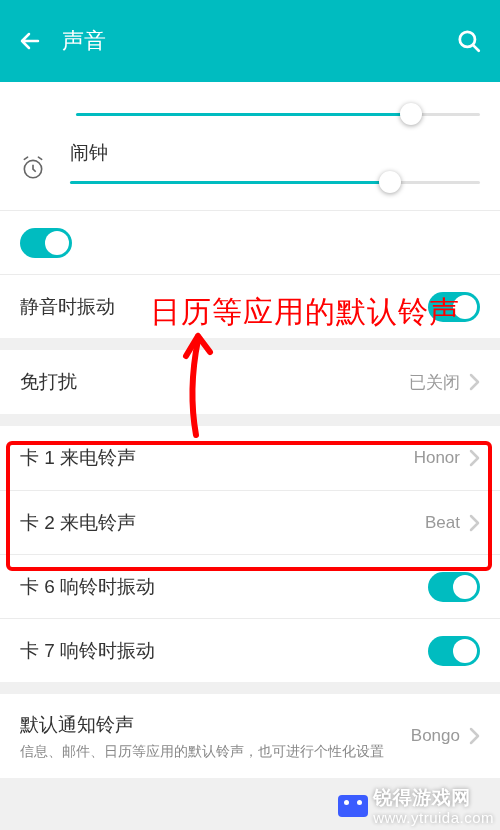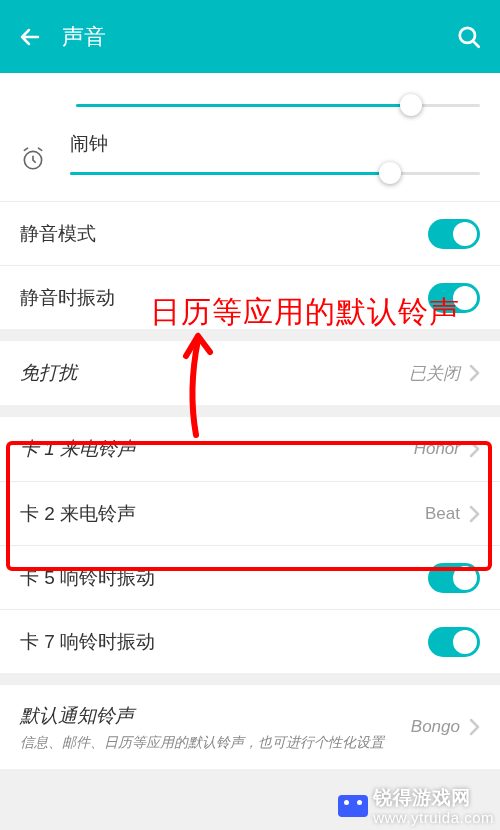--- a/index.html
+++ b/index.html
@@ -1,39 +1,39 @@
 <!DOCTYPE html>
 <html><head>
 <meta charset="utf-8">
 <style>
   * { box-sizing: border-box; margin: 0; padding: 0; font-family: -apple-system, "Helvetica Neue", Arial, "PingFang SC", "Microsoft YaHei", sans-serif; }
   body { width: 500px; height: 830px; background: #f0f0f0; overflow: hidden; position: relative; }
   
-  .header { height: 73px; background: #00bcc0; display: flex; align-items: center; color: #fff; padding: 0 18px; }
+  .header { height: 82px; background: #00bcc0; display: flex; align-items: center; color: #fff; padding: 0 18px; }
   .header .back { width: 24px; height: 24px; stroke: #fff; stroke-width: 2.5; }
   .header .title { font-size: 22px; font-weight: 400; margin-left: 20px; flex: 1; }
   .header .search { width: 26px; height: 26px; stroke: #fff; stroke-width: 2.5; }
   .section { background: #fff; }
   .gap { height: 12px; background: #f0f0f0; }
   
   .slider-area { padding: 18px 20px 14px 20px; }
   .slider-row { display: flex; align-items: center; }
   .slider-row:first-child { margin-bottom: 12px; }
   .slider-icon { width: 26px; height: 26px; stroke: #666; fill: none; stroke-width: 1.5; margin-right: 24px; flex-shrink: 0;}
   .slider-label { font-size: 19px; color: #333; margin-bottom: 2px; }
   .slider-col { flex: 1; }
   .slider-indent { margin-left: 56px; }
   
   .slider { position: relative; height: 28px; display: flex; align-items: center;}
   .slider .track { height: 3px; width: 100%; background: #e0e0e0; border-radius: 2px; position: relative;}
   .slider .fill { position: absolute; top: 0; left: 0; height: 100%; background: #00bcc0; border-radius: 2px;}
   .slider .thumb { position: absolute; width: 22px; height: 22px; background: #fff; border-radius: 50%; box-shadow: 0 1px 5px rgba(0,0,0,0.35); top: 50%; transform: translate(-50%,-50%);}
   
   .item { height: 64px; padding: 0 20px; display: flex; align-items: center; border-top: 1px solid #ebebeb;}
-  .item:first-child { border-top: none; font-style: italic; }
+  .item:first-child { border-top: none; }
   .item .label { font-size: 19px; color: #333; flex: 1; }
   .item .sub { font-size: 14px; color: #888; line-height: 1.35; margin-top: 4px;}
   .item .col { flex: 1; display: flex; flex-direction: column; justify-content: flex-end;}
   .item .value { font-size: 17px; color: #999; margin-right: 8px;}
   .item.tall { height: 84px; }
   
   .chevron svg { width: 12px; height: 20px; display: block; }
   .chevron path { stroke: #ccc; stroke-width: 2.5; fill: none; stroke-linecap: round; stroke-linejoin: round;}
   
   .toggle { width: 52px; height: 30px; background: #00bcc0; border-radius: 15px; position: relative;}
@@ -87,21 +87,20 @@
         <div class="slider">
           <div class="track">
               <div class="fill" style="width:78%"></div>
             </div>
           <div class="thumb" style="left:78%"></div>
         </div>
       </div>
     </div>
   </div>
   <div class="item">
-    <div class="label">静音模式</div>
     <div class="toggle">
         <div class="knob"></div>
       </div>
   </div>
   <div class="item">
     <div class="label">静音时振动</div>
     <div class="toggle">
         <div class="knob"></div>
       </div>
   </div>
@@ -136,21 +135,21 @@
   <div class="item">
     <div class="label">卡 2 来电铃声</div>
     <div class="value">Beat</div>
     <div class="chevron">
         <svg viewBox="0 0 12 20">
           <path d="M3 3l7 7-7 7"></path>
         </svg>
       </div>
   </div>
   <div class="item">
-    <div class="label">卡 5 响铃时振动</div>
+    <div class="label">卡 6 响铃时振动</div>
     <div class="toggle">
         <div class="knob"></div>
       </div>
   </div>
   <div class="item">
     <div class="label">卡 7 响铃时振动</div>
     <div class="toggle">
         <div class="knob"></div>
       </div>
   </div>

